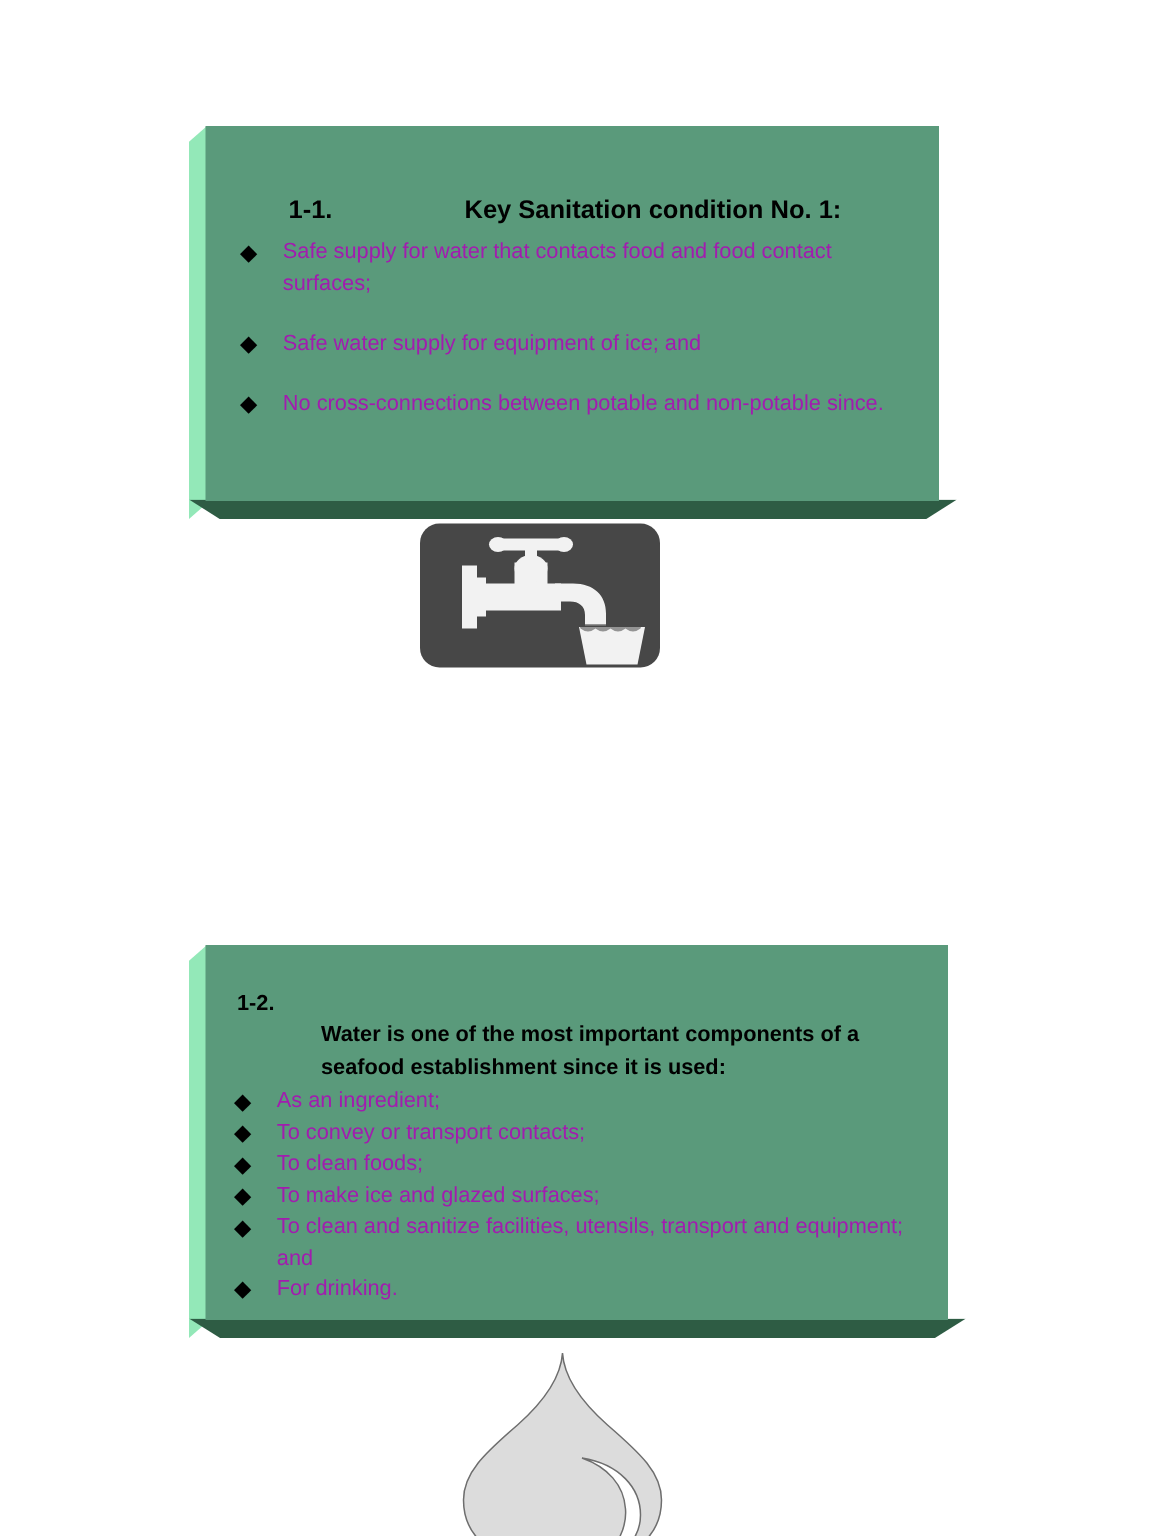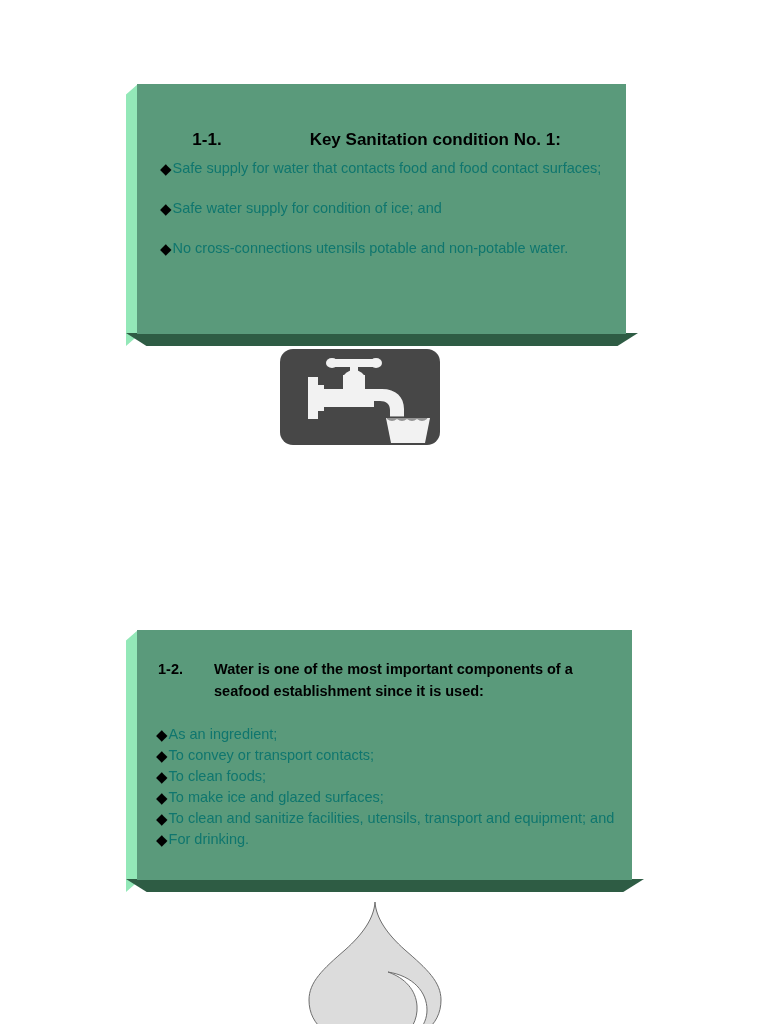--- a/index.html
+++ b/index.html
@@ -90,21 +90,22 @@
   }
   .bullet-mark {
     flex: 0 0 auto;
     font-size: 15px;
     line-height: 21px;
     color: #000000;
     margin-right: 1px;
   }
   .bullet-text {
     flex: 1 1 auto;
-    color: #0f766e;
+    color: #a21caf;
+    margin-left: 16px;
   }
 
   
   #box-1 {
     left: 126px;
     top: 84px;
     width: 512px;
     height: 262px;
   }
   #box-1-title {
@@ -143,20 +144,21 @@
     white-space: normal;
   }
   #box-2-title .tnum {
     position: absolute;
     left: 0;
     top: 0;
   }
   #box-2-title .tbody {
     display: block;
     margin-left: 56px;
+    margin-top: 21px;
   }
   #box-2-bullets {
     left: 19px;
     top: 94px;
     right: 14px;
     font-size: 14.5px;
     line-height: 20.5px;
   }
   #box-2-bullets .bullet-row { margin-bottom: 0px; }
 
@@ -196,25 +198,25 @@
       <span class="title-num">1-1.</span><span class="gap"></span><span class="title-text">Key Sanitation condition No. 1:</span>
     </div>
 
     <div class="bullet-list" id="box-1-bullets">
       <div class="bullet-row">
         <span class="bullet-mark">◆</span>
         <span class="bullet-text">Safe supply for water that contacts food and food contact surfaces;</span>
       </div>
       <div class="bullet-row">
         <span class="bullet-mark">◆</span>
-        <span class="bullet-text">Safe water supply for condition of ice; and</span>
-      </div>
-      <div class="bullet-row">
-        <span class="bullet-mark">◆</span>
-        <span class="bullet-text">No cross-connections utensils potable and non-potable water.</span>
+        <span class="bullet-text">Safe water supply for equipment of ice; and</span>
+      </div>
+      <div class="bullet-row">
+        <span class="bullet-mark">◆</span>
+        <span class="bullet-text">No cross-connections between potable and non-potable since.</span>
       </div>
     </div>
 
   </div>
 </div>
 
 <div id="faucet-icon">
   <svg width="160" height="96" viewBox="0 0 160 96" xmlns="http://www.w3.org/2000/svg">
     <g fill="#f2f2f2">
 

